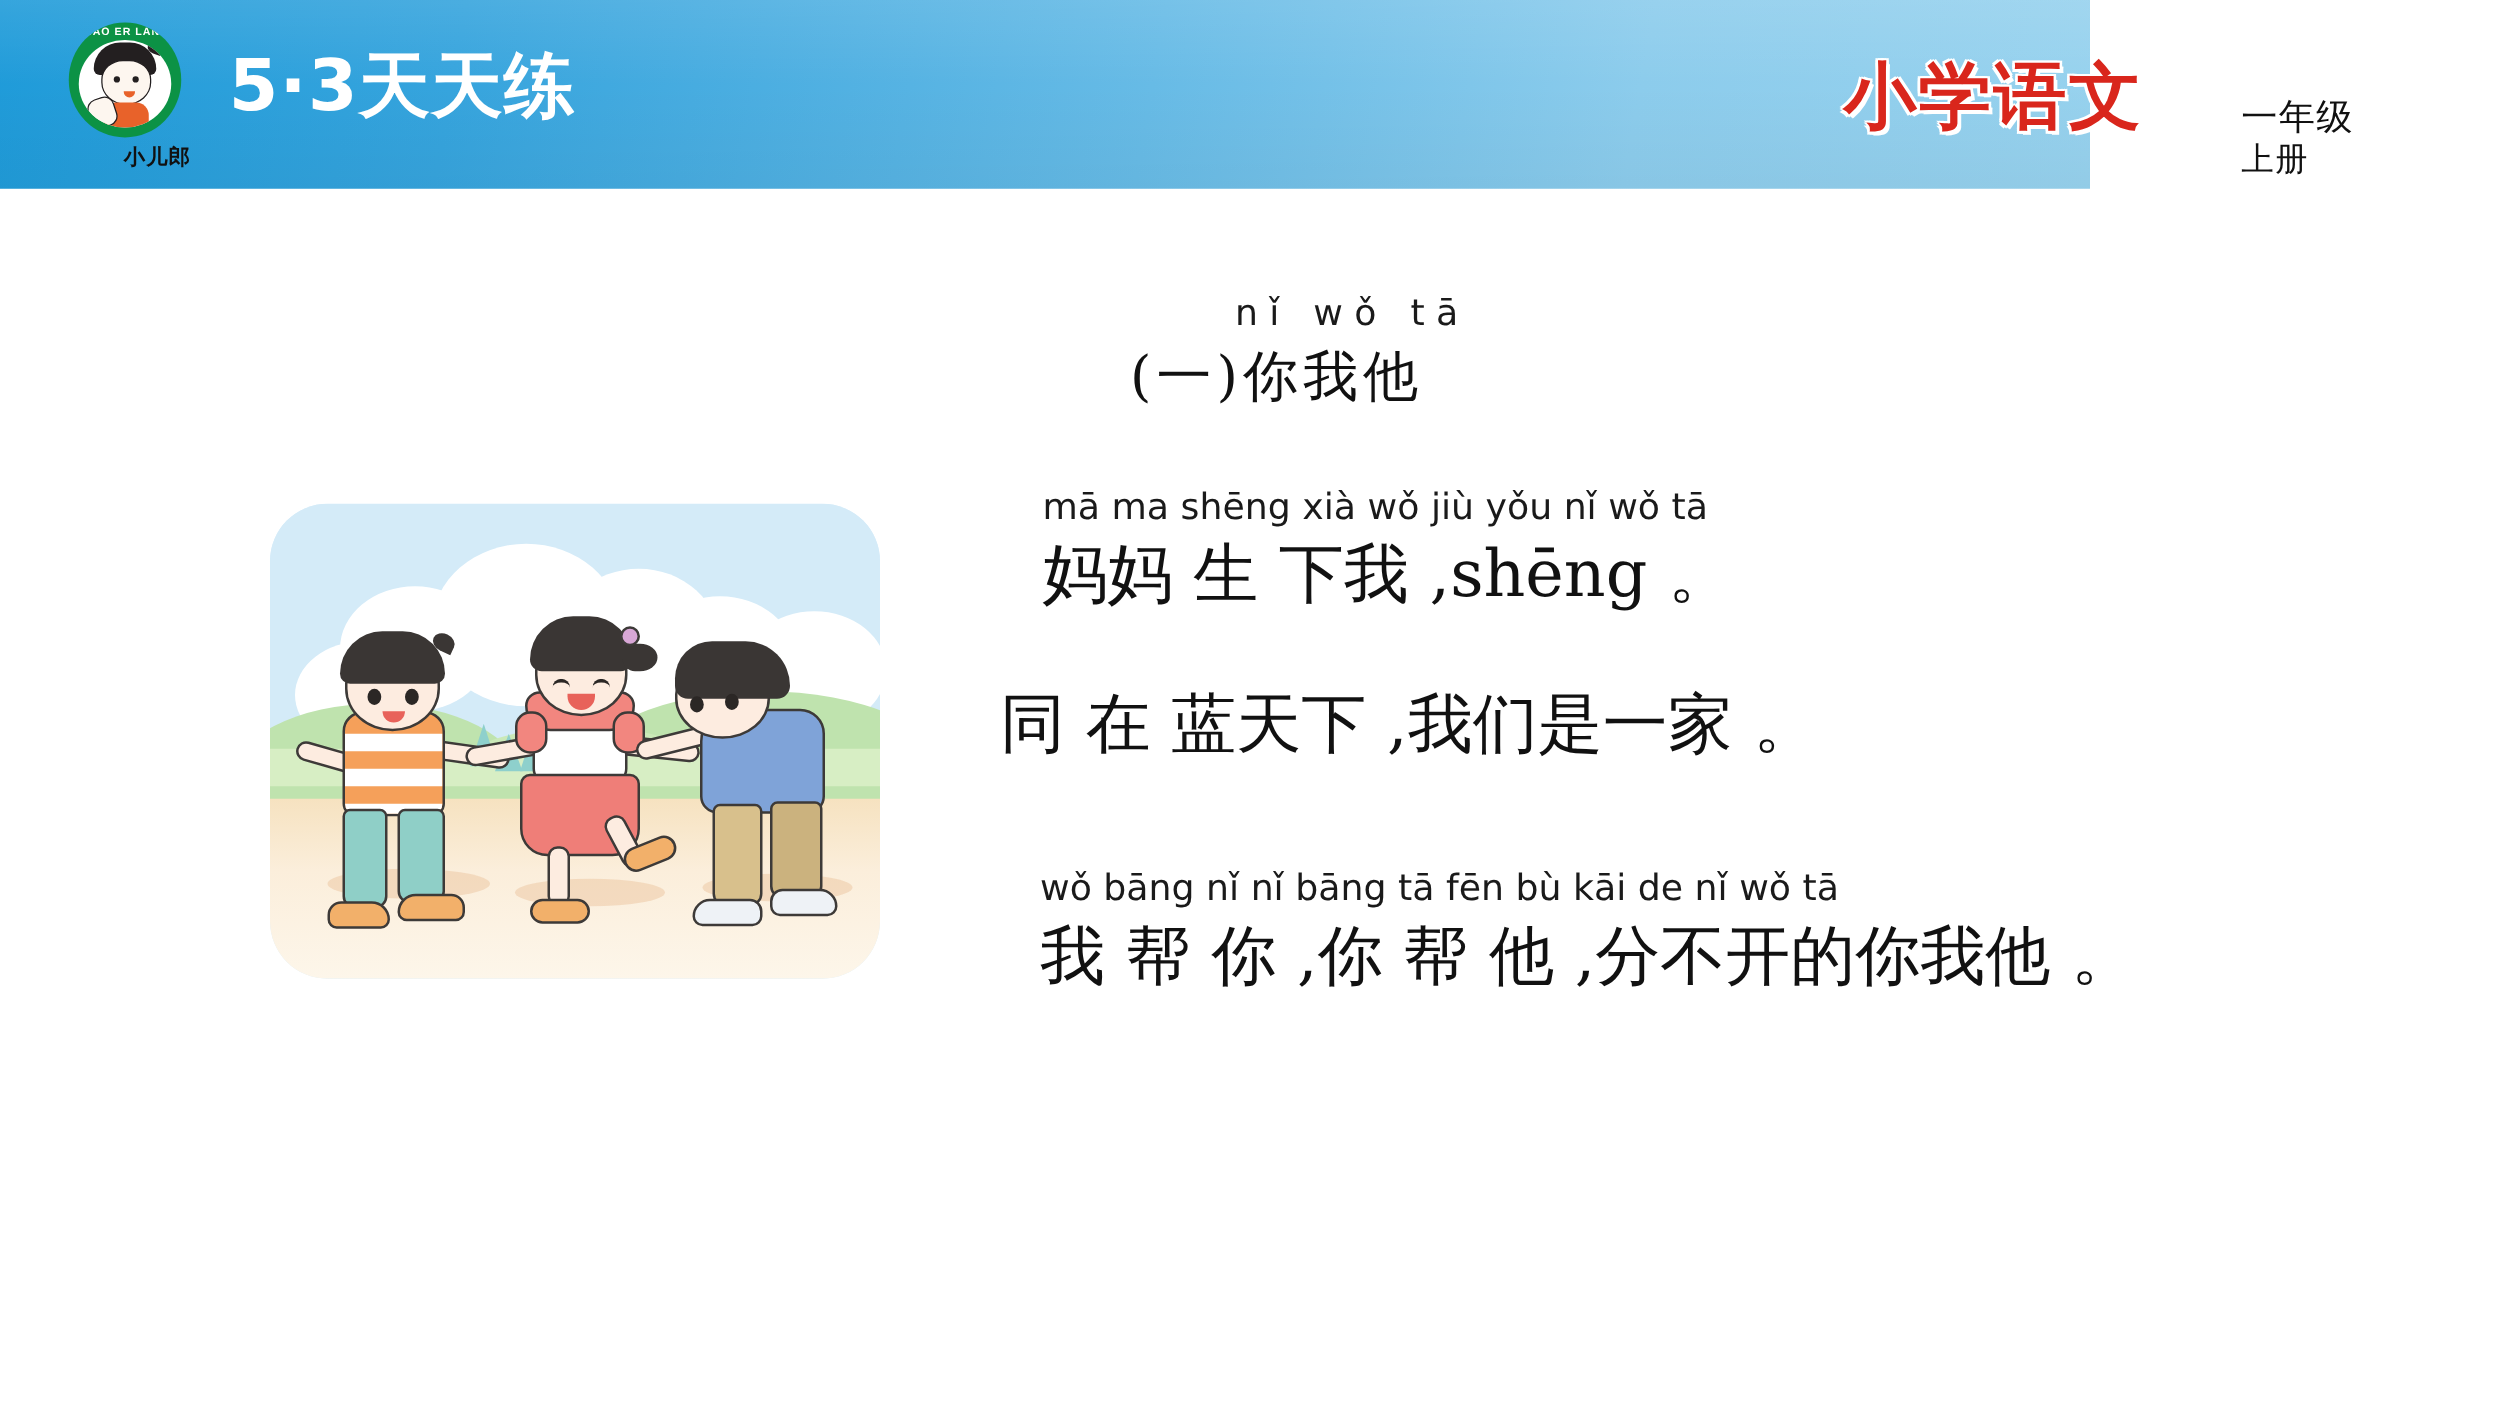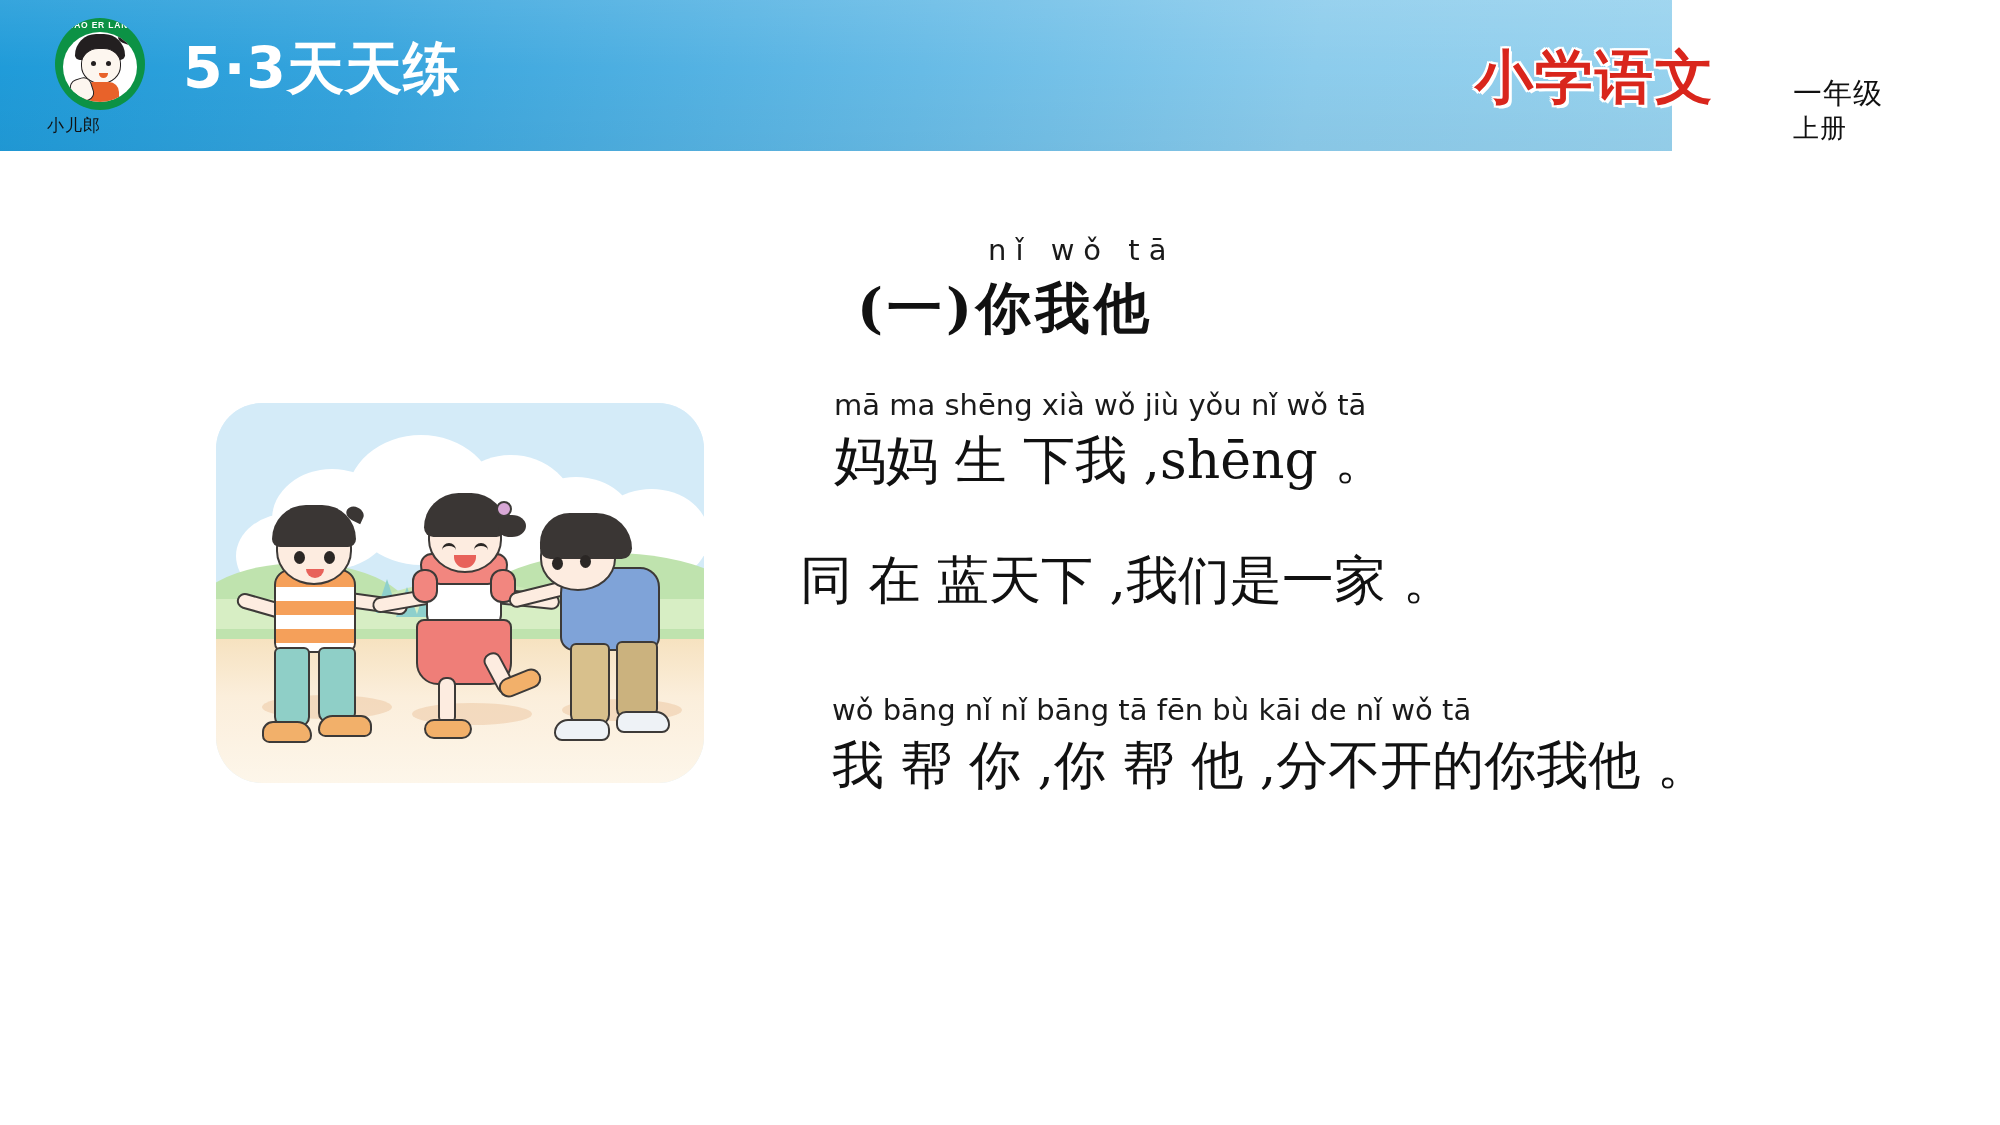--- a/index.html
+++ b/index.html
@@ -119,24 +119,24 @@
     background: #fdf6ef;
     border: 1.5px solid #231f20;
     border-radius: 8px;
     box-sizing: border-box;
     transform: rotate(-18deg);
   }
   .logo-caption {
     position: absolute;
     left: 0; top: 96px;
     width: 106px;
-    text-align: left;
+    text-align: right;
     font-size: 17px;
     color: #111111;
-    font-weight: normal;
+    font-weight: bold;
     font-family: "DejaVu Sans", sans-serif;
     letter-spacing: 1px;
   }
 
   
   .brand-title {
     position: absolute;
     left: 183px; top: 31px;
     font-size: 57px;
     font-weight: bold;
@@ -243,23 +243,23 @@
     position: absolute;
     left: 988px; top: 233px;
     font-size: 29px;
     color: #1a1a1a;
     letter-spacing: 9px;
     font-family: "DejaVu Sans", sans-serif;
     white-space: nowrap;
   }
   .title-main {
     position: absolute;
-    left: 857px; top: 272px;
-    font-size: 55px;
-    font-weight: bold;
+    left: 904px; top: 272px;
+    font-size: 44px;
+    font-weight: normal;
     color: #111111;
     font-family: "DejaVu Serif", serif;
     letter-spacing: 4px;
     white-space: nowrap;
   }
   .verse {
     position: absolute;
     left: 800px;
     width: 1180px;
   }

